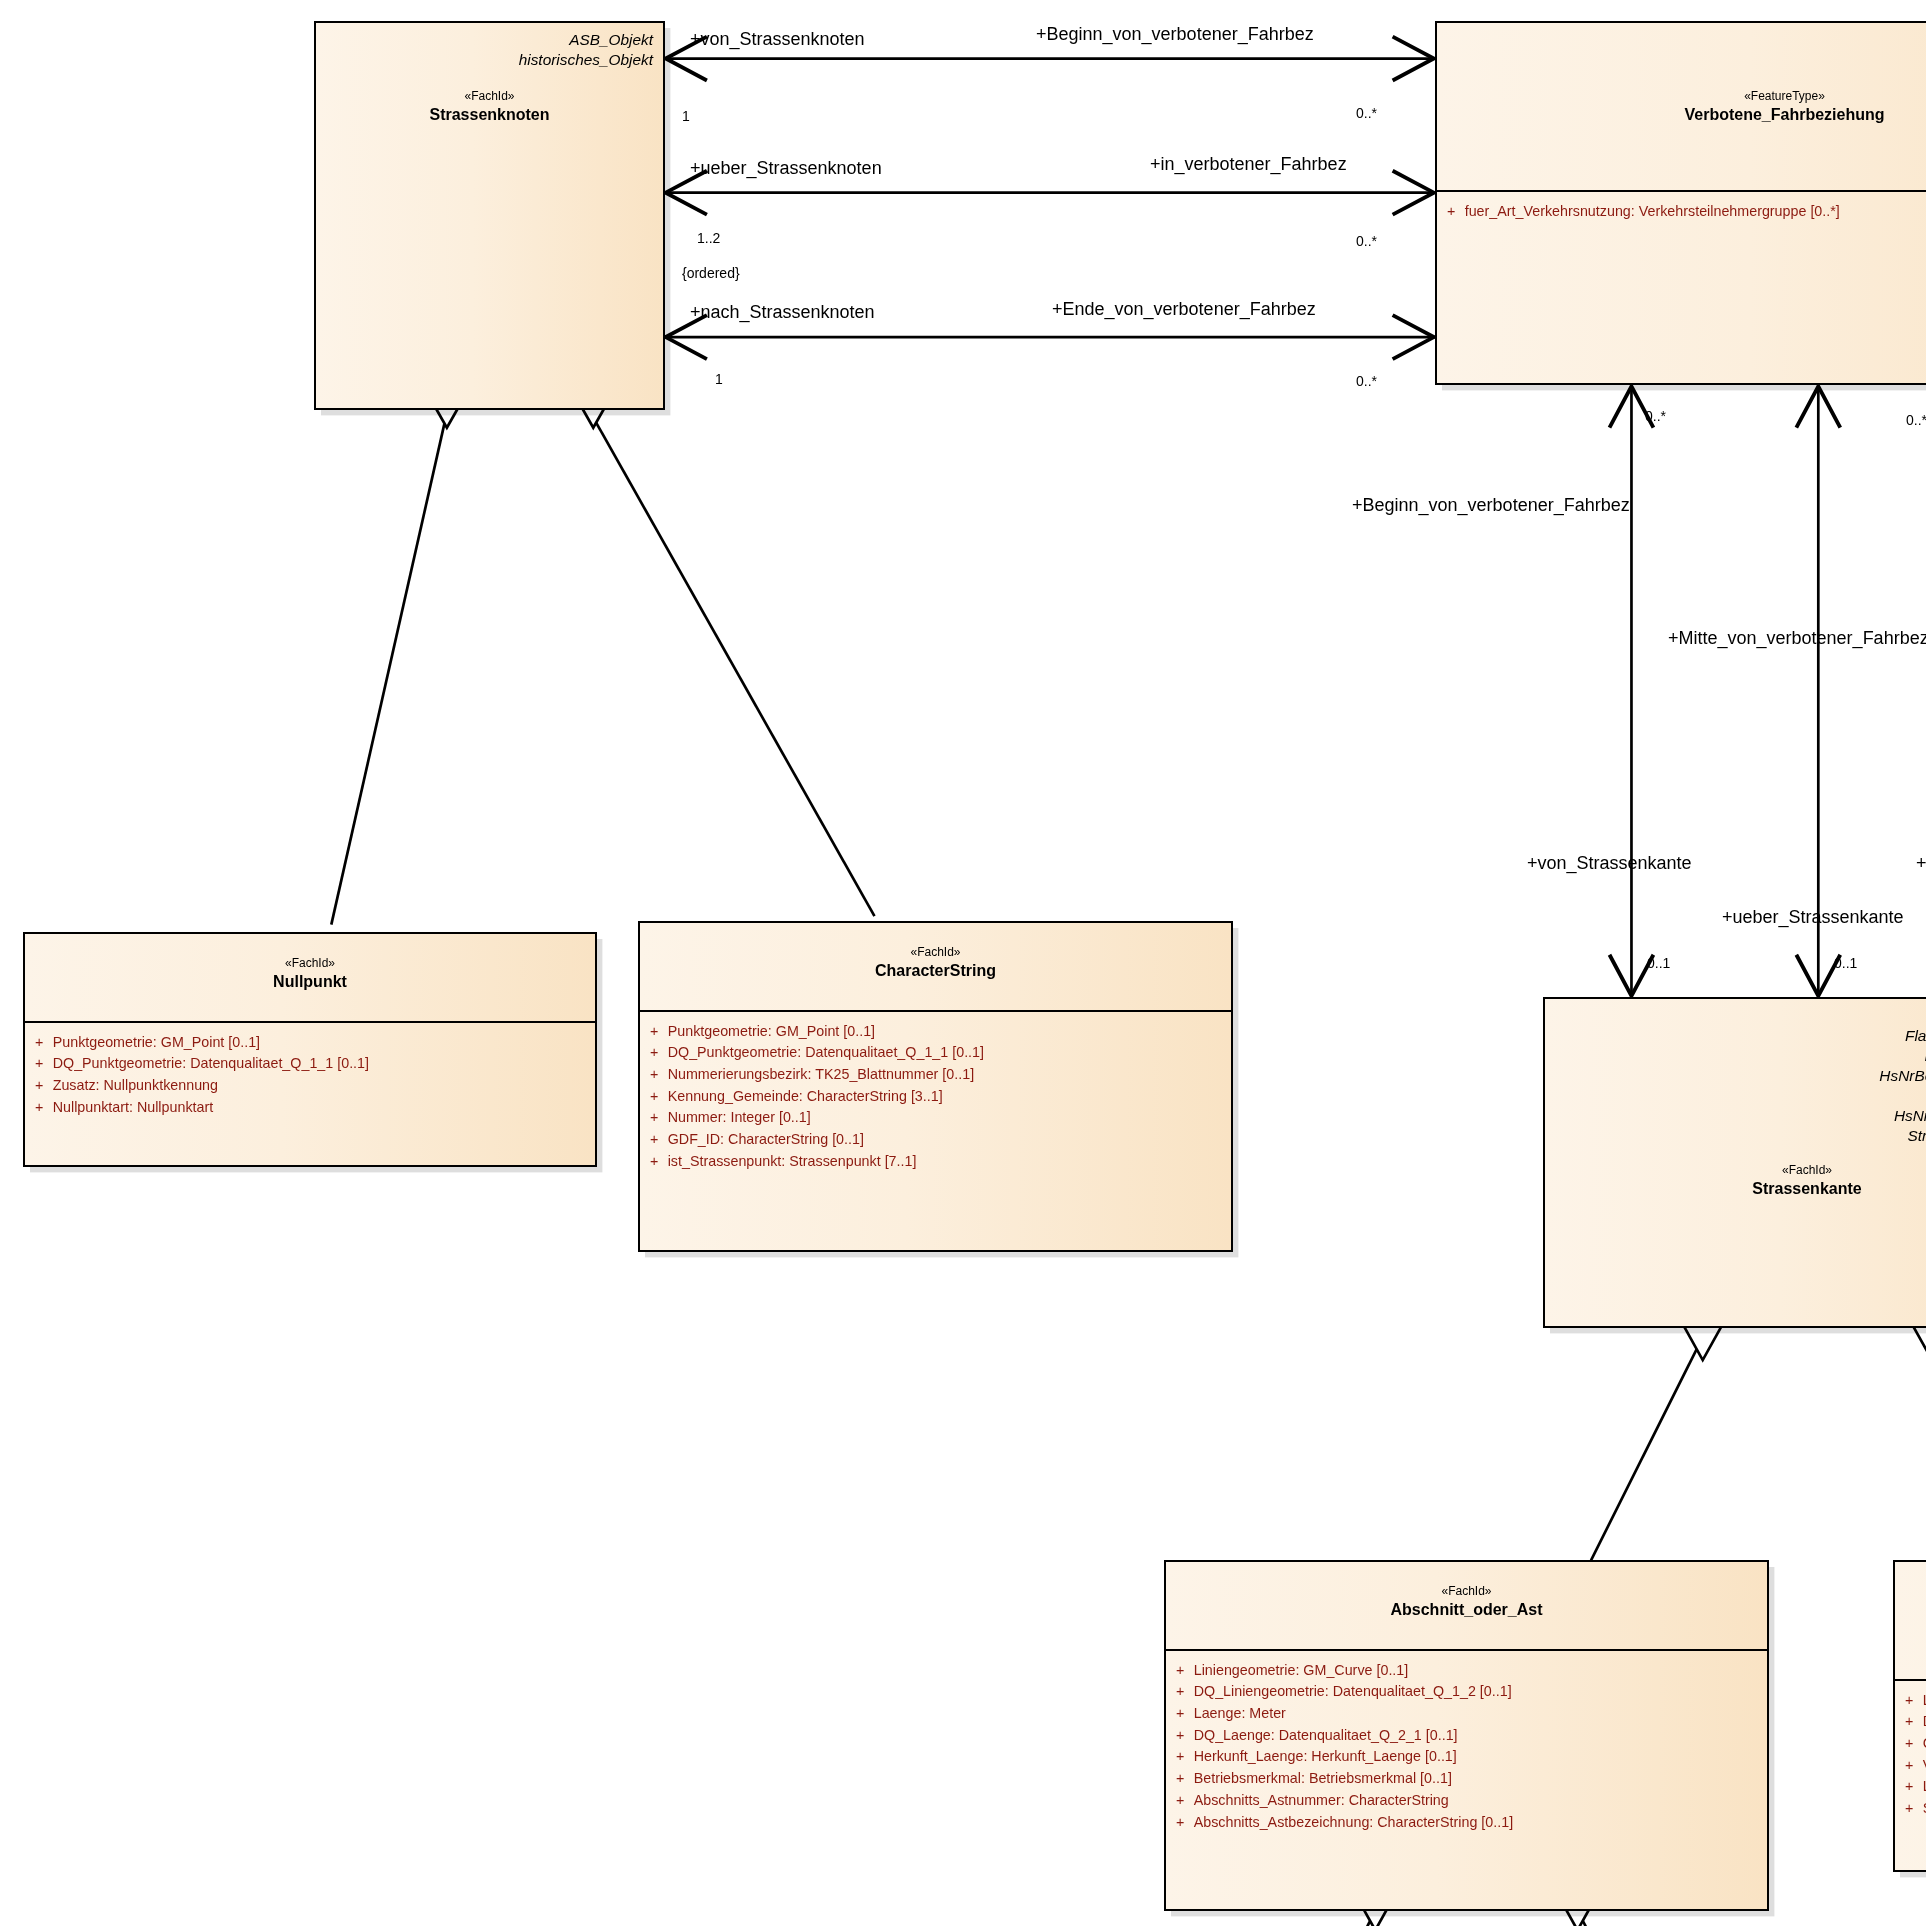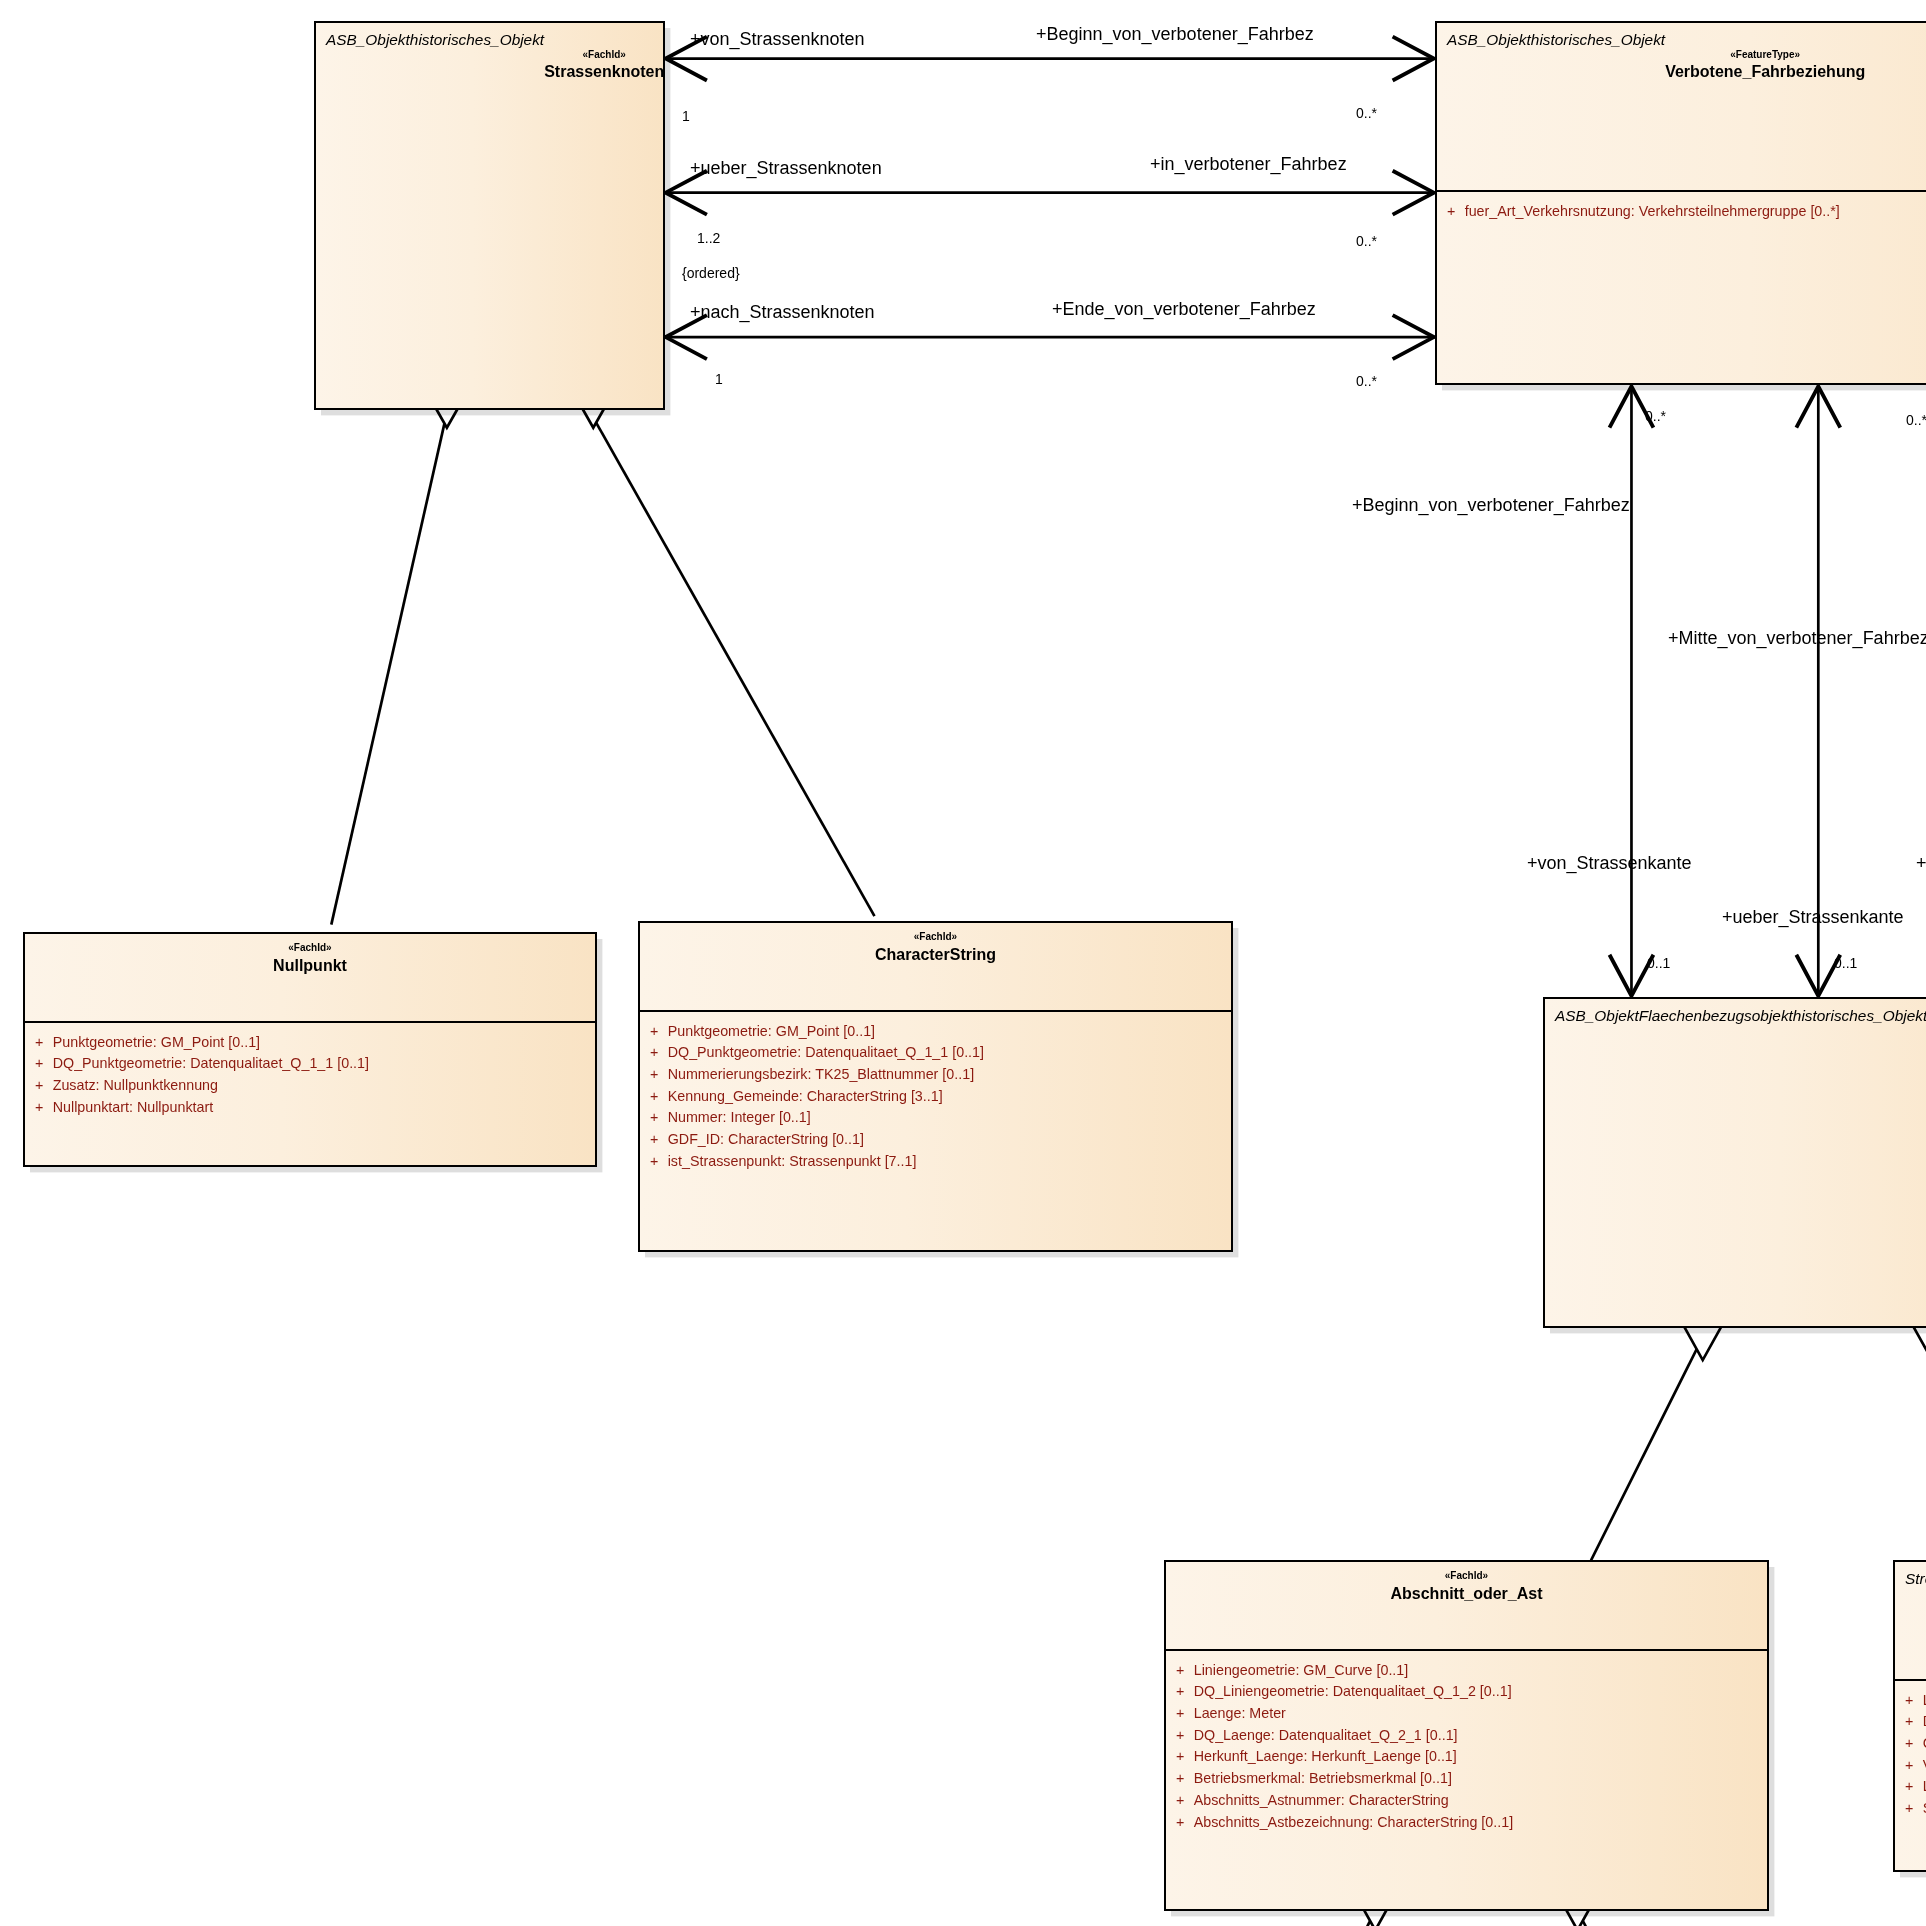--- a/index.html
+++ b/index.html
@@ -25,41 +25,40 @@
     background: linear-gradient(to right, #fdf4e8 0%, #fcefdd 45%, #f9e3c4 100%);
     box-shadow: 6.2px 6.2px 0 -0.8px rgba(0,0,0,0.13);
     display: flex;
     flex-direction: column;
   }
   .cls-head {
     position: relative;
     box-sizing: border-box;
     padding: 7px 10px 15px 10px;
     display: flex;
-    flex-direction: row;
+    flex-direction: column;
   }
   .cls-head.with-divider {
     border-bottom: 2.7px solid #000000;
   }
   .stereo-right {
     text-align: right;
     font-style: italic;
     font-size: 15.4px;
     line-height: 1.30;
     color: #000000;
     white-space: nowrap;
   }
   .cls-center {
     text-align: center;
   }
   .cls-guillemet {
-    font-size: 10px;
+    font-size: 12px;
     line-height: 1.35;
     color: #000000;
-    font-weight: bold;
   }
   .cls-name {
     font-size: 16px;
     font-weight: bold;
     line-height: 1.35;
     color: #000000;
   }
   .cls-name.abstract {
   }
   .cls-attrs {

